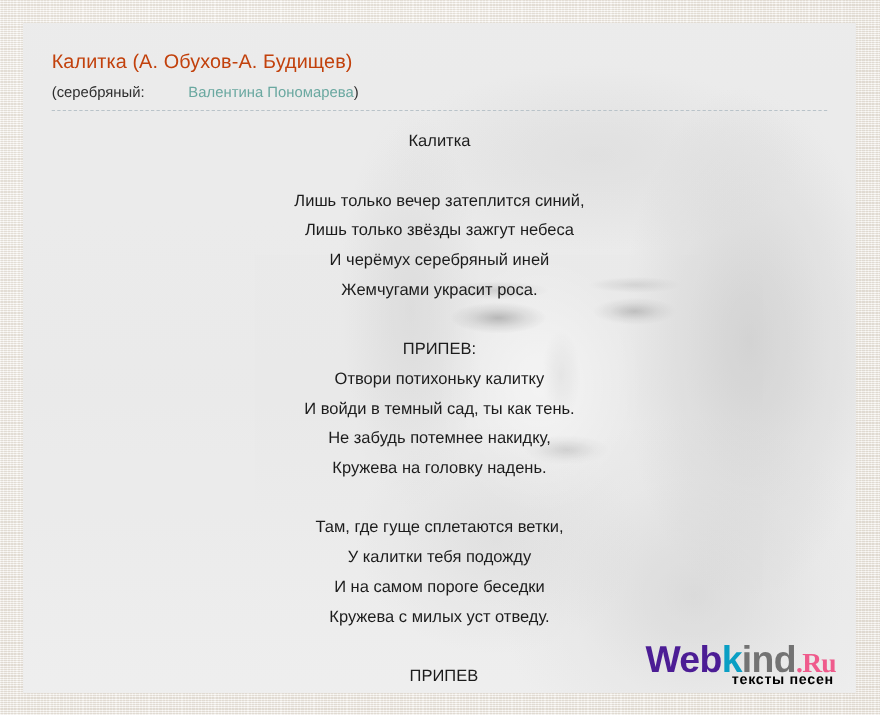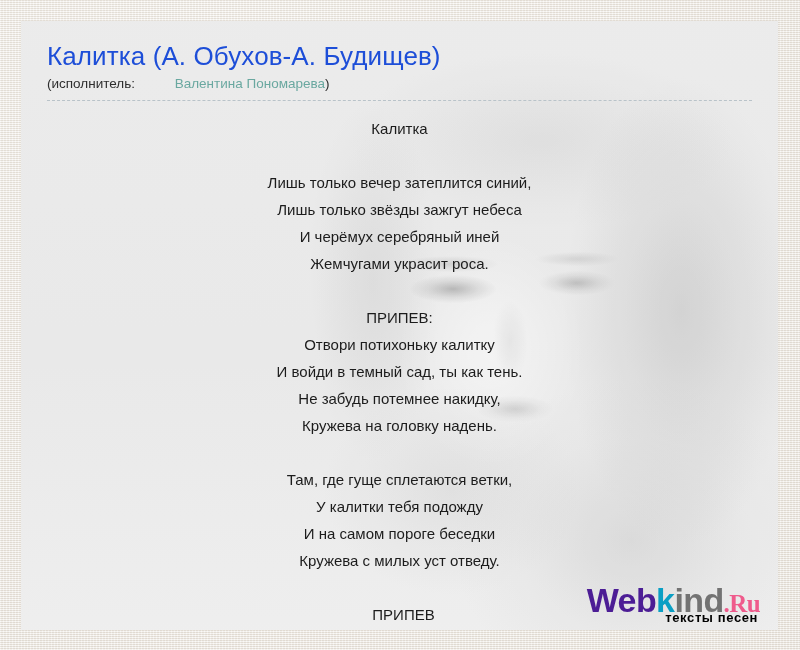--- a/index.html
+++ b/index.html
@@ -74,23 +74,23 @@
     padding: 22px 26px 0 26px;
   }
 
   
   #song-header {
     border-bottom: 1px dashed #b9c3c9;
     padding-bottom: 8px;
     margin-bottom: 14px;
   }
   #song-title {
-    font-size: 26px;
+    font-size: 18px;
     line-height: 26px;
-    color: #1d4ed8;
+    color: #c2410c;
     font-weight: normal;
     margin: 0 0 6px 0;
     letter-spacing: 0.1px;
   }
   #performer-line {
     font-size: 13.5px;
     line-height: 17px;
     color: #2e2e2e;
   }
   #performer-link {
@@ -143,21 +143,21 @@
 <body>
 
 <div id="page-panel">
 
   <div id="portrait-watermark"></div>
 
   <div id="content-layer">
 
     <div id="song-header">
       <h1 id="song-title">Калитка (А. Обухов-А. Будищев)</h1>
-      <div id="performer-line"><span>(исполнитель: </span><a id="performer-link" href="#">Валентина Пономарева</a><span>)</span></div>
+      <div id="performer-line"><span>(серебряный: </span><a id="performer-link" href="#">Валентина Пономарева</a><span>)</span></div>
     </div>
 
     <div id="lyrics-body"><div class="lyrics-stanza"><span class="lyrics-line">Калитка</span></div><div class="lyrics-stanza"><span class="lyrics-line">Лишь только вечер затеплится синий,</span><span class="lyrics-line">Лишь только звёзды зажгут небеса</span><span class="lyrics-line">И черёмух серебряный иней</span><span class="lyrics-line">Жемчугами украсит роса.</span></div><div class="lyrics-stanza"><span class="lyrics-line">ПРИПЕВ:</span><span class="lyrics-line">Отвори потихоньку калитку</span><span class="lyrics-line">И войди в темный сад, ты как тень.</span><span class="lyrics-line">Не забудь потемнее накидку,</span><span class="lyrics-line">Кружева на головку надень.</span></div><div class="lyrics-stanza"><span class="lyrics-line">Там, где гуще сплетаются ветки,</span><span class="lyrics-line">У калитки тебя подожду</span><span class="lyrics-line">И на самом пороге беседки</span><span class="lyrics-line">Кружева с милых уст отведу.</span></div><div class="lyrics-stanza"><span class="lyrics-line">ПРИПЕВ</span></div></div>
 
   </div>
 
   <div id="site-logo">
     <div id="logo-wordmark"><span class="logo-web">Web</span><span class="logo-k">k</span><span class="logo-ind">ind</span><span class="logo-dot-ru">.Ru</span></div>
     <div id="logo-tagline">тексты песен</div>
   </div>

